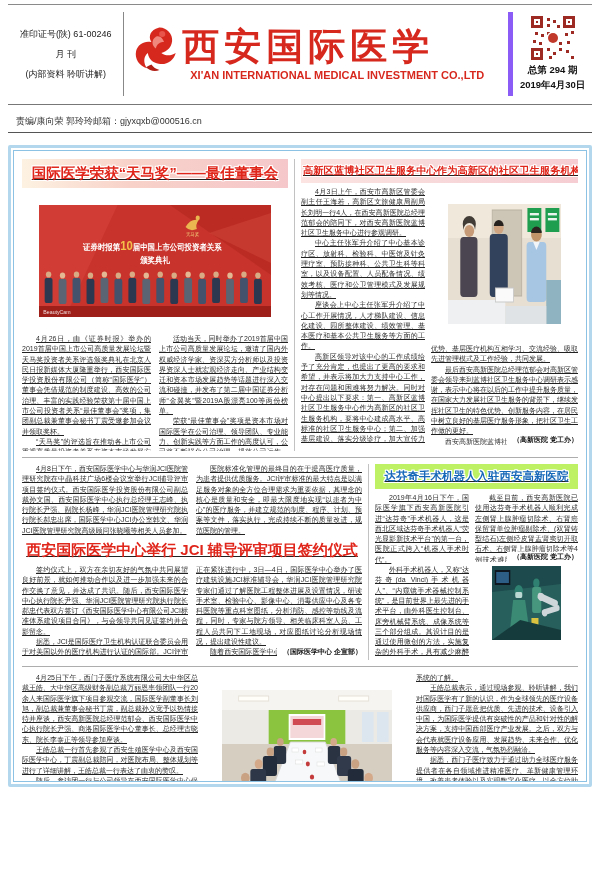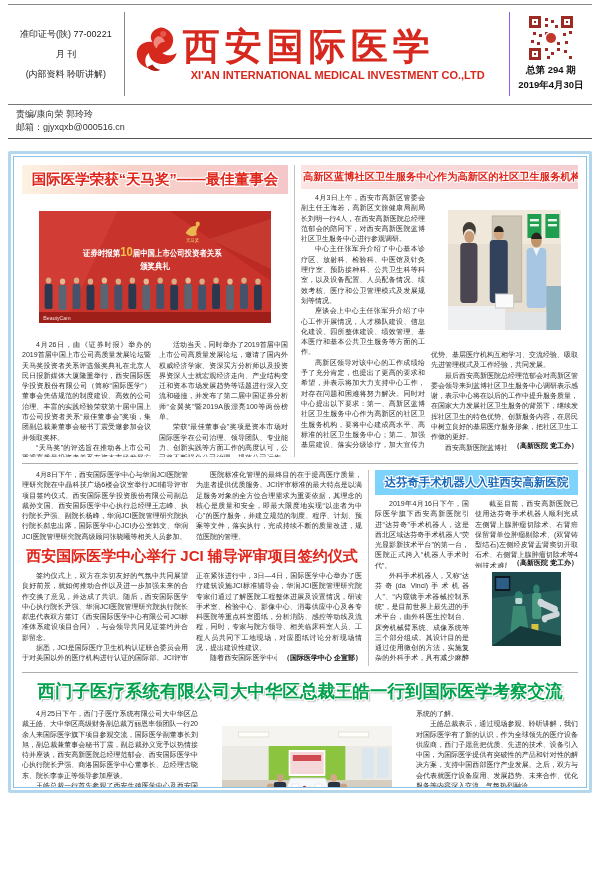--- a/index.html
+++ b/index.html
@@ -9,42 +9,42 @@
 
   
   .topline { border-top:1.5px solid #8a8a8a; margin:4px 8px 0; }
   .hdr-row { display:flex; margin:7px 8px 0; height:84px; }
   .hdr-left { width:146px; border-right:1px solid #888; display:flex; flex-direction:column; justify-content:center; gap:7px; text-align:center; font-size:9px; color:#222; }
   .hdr-center { flex:1; display:flex; align-items:center; justify-content:center; padding:0 4px; }
   .titles { width:322px; }
   .title-cn { font-size:37px; font-weight:900; color:#d7281e; letter-spacing:5px; line-height:1; white-space:nowrap; }
   .title-en { font-size:11px; font-weight:bold; color:#d7281e; margin-top:4px; white-space:nowrap;margin-left:8px; }
   .title-sub { display:flex; justify-content:space-between; font-size:9.5px; color:#333; margin-top:9px; }
-  .hdr-right { width:104px; border-left:1px solid #8b5cf6; display:flex; flex-direction:column; align-items:center; justify-content:center; gap:2px; font-size:9.5px; font-weight:bold; color:#111; }
-  .editor-row { display:flex; justify-content:flex-start; margin:8px 8px 0; border-top:1px solid #777; border-bottom:1.5px solid #555; padding:3px 8px 4px; font-size:9px; color:#333;flex-direction:column; }
+  .hdr-right { width:104px; border-left:5px solid #8b5cf6; display:flex; flex-direction:column; align-items:center; justify-content:center; gap:2px; font-size:9.5px; font-weight:bold; color:#111; }
+  .editor-row { display:flex; justify-content:flex-start; margin:8px 8px 0; border-top:1px solid #777; border-bottom:1.5px solid #555; padding:10px 8px 4px; font-size:9px; color:#333; }
 
   
-  .frame { margin:12px 8px 0; border:3px solid #b3d8ee; height:642px; border-radius:2px; }
+  .frame { margin:12px 8px 0; border:3px solid #b3d8ee; height:642px; border-radius:2px;text-decoration:underline; }
   .frame-in { border:1px solid #8cc3e4; margin:2px; height:calc(100% - 4px); padding:8px; overflow:hidden; }
 
   .row1 { display:flex; height:292px; }
   .row2 { display:flex; height:196px; }
   .row3 { height:198px; }
   .hsep { height:1px; background:#adadad; margin:6px 0; }
   .vsep { width:1px; background:#c2c2c2; margin:0 6px; align-self:stretch; }
 
   .a1 { width:266px; overflow:hidden; }
   .a2 { flex:1; overflow:hidden; }
   .a3 { width:340px; overflow:hidden; }
   .a4 { flex:1; overflow:hidden; }
 
   .band { text-align:center; font-weight:900; padding:5px 2px; margin-bottom:4px; white-space:nowrap; overflow:hidden; }
   .band-a1 { background:linear-gradient(90deg,#fdf2e2,#f8d2c9 40%,#f5c7ca); color:#e0251b; font-size:14.5px; }
   .band-a2 { background:linear-gradient(90deg,#fbe4e2,#f5cdd2); color:#e0251b; font-size:10.3px; }
-  .band-a4 { background:#7dd3fc; color:#1668b8; font-size:11.5px; }
+  .band-a4 { background:#bef264; color:#1668b8; font-size:11.5px; }
   .ow { text-shadow:-1px -1px 0 #fff,1px -1px 0 #fff,-1px 1px 0 #fff,1px 1px 0 #fff,0 -1px 0 #fff,0 1px 0 #fff,-1px 0 0 #fff,1px 0 0 #fff; }
   .jci-t { text-align:center; color:#e0251b; font-size:15px; font-weight:900; margin:5px 0; white-space:nowrap; overflow:hidden; }
   .a5-t { text-align:center; color:#00a14b; font-size:17.5px; font-weight:900; margin:1px 0 6px; white-space:nowrap; overflow:hidden;
           text-shadow:-1px -1px 0 #fff,1px -1px 0 #fff,-1px 1px 0 #fff,1px 1px 0 #fff,2px 2px 1px rgba(110,110,110,.45); }
 
   .bt p { font-size:7px; line-height:10.3px; color:#2e2e2e; text-align:justify; }
   .bp { text-indent:2em; }
   .cont { text-indent:0; }
   .cols { display:flex; gap:8px; }
   .col { flex:1; overflow:hidden; }
@@ -57,21 +57,21 @@
 </style>
 </head>
 <body>
 
 <div class="page">
 
   <div>
     <div class="topline"></div>
     <div class="hdr-row">
       <div class="hdr-left">
-        <div>准印证号(陕) 77-00221</div>
+        <div>准印证号(陕) 61-00246</div>
         <div>月  刊</div>
         <div>(内部资料  聆听讲解)</div>
       </div>
       <div class="hdr-center">
         <span>
           <svg width="54" height="56" viewBox="0 0 60 62">
             <path d="M34 4c-9 2-12 10-8 16-7-2-15 2-17 10-2 9 4 17 12 19-4-6-4-13 1-17 1 7 6 11 12 12 9 2 17-4 19-12-6 4-12 3-16 0 7-2 11-6 12-13 1-8-7-16-15-15z" fill="#d7281e"></path>
             <path d="M31 14c-5 3-5 10 0 13 1-5 5-7 9-7-1-4-5-8-9-6z" fill="#f0887d"></path>
             <circle cx="38" cy="11" r="3.4" fill="#e8554a"></circle>
             <path d="M20 48c4 4 10 5 15 3-4-1-7-3-9-6-2 1-4 2-6 3z" fill="#b01f16"></path>
@@ -319,21 +319,20 @@
                 </svg>
               </figure>
             </div>
           </div>
         </div>
       </div>
 
       <div class="hsep"></div>
 
       <div class="row3">
-        <div class="a5-t">西门子医疗系统有限公司大中华区总裁王皓一行到国际医学考察交流</div>
         <div style="display:flex; gap:7px; height:162px;">
           <div class="bt" style="width:176px; overflow:hidden;">
             <p class="bp">4月25日下午，西门子医疗系统有限公司大中华区总裁王皓、大中华区高级财务副总裁万丽恩率领团队一行20余人来国际医学旗下项目参观交流，国际医学副董事长刘旭，副总裁兼董事会秘书丁震，副总裁孙义宽予以热情接待并座谈，西安高新医院总经理范郁会、西安国际医学中心执行院长尹强、商洛国际医学中心董事长、总经理古晓东、院长李泰正等领导参加座谈。</p>
             <p class="bp">王皓总裁一行首先参观了西安生殖医学中心及西安国际医学中心，丁震副总裁陪同，对医院布局、整体规划等进行了详细讲解，王皓总裁一行表达了由衷的赞叹。</p>
             <p class="bp">随后，参访团一行与公司领导在西安国际医学中心保障楼会议室座谈充分交流。</p>
             <p class="bp">在座谈会上，刘旭副董事长首先对王皓总裁一行表示欢迎，指出西门子作为全球高品质医疗设备供应商，与西部大型上市医疗产业集团——国际医学合作可谓强强联合，此次公司采购了西门子顶级科研3.0T磁共振、顶级</p>
           </div>
           <div style="width:204px; display:flex; flex-direction:column; overflow:hidden;">
             <figure>
               <svg viewBox="0 0 204 104" height="104" preserveAspectRatio="none">

